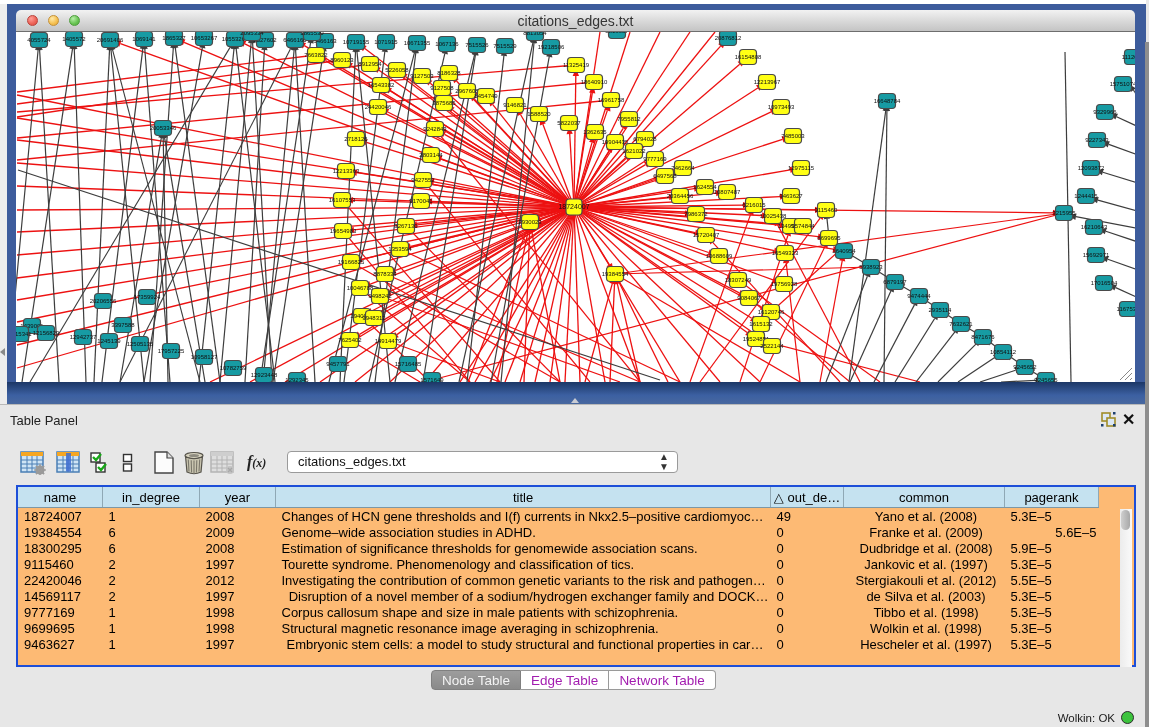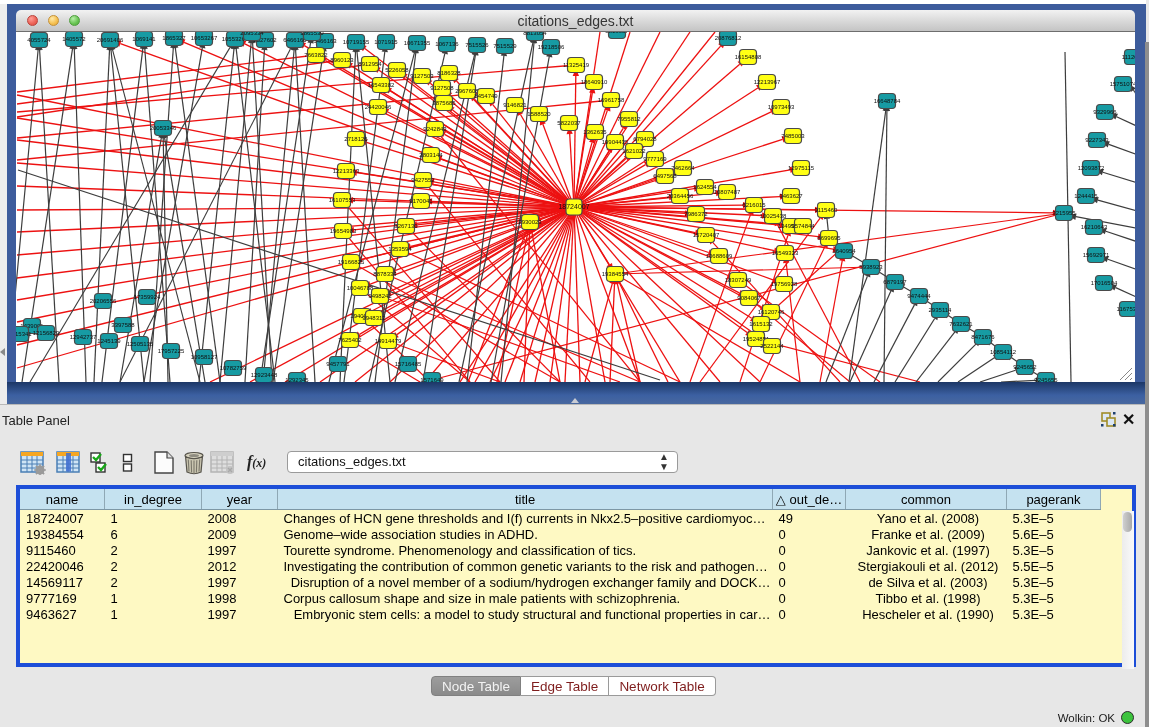--- a/index.html
+++ b/index.html
@@ -17,34 +17,34 @@
   .title{position:absolute;width:100%;text-align:center;top:3px;font-size:14px;color:#353535;}
   .tl{position:absolute;top:5px;width:11px;height:11px;border-radius:50%;box-sizing:border-box;}
   .tl.r{left:11px;background:radial-gradient(circle at 35% 30%,#ff9d96,#ec6256 60%,#d84f43);border:1px solid #ba423a;}
   .tl.y{left:32px;background:radial-gradient(circle at 35% 30%,#ffe9a8,#f5bf4f 60%,#e0a63a);border:1px solid #c49037;}
   .tl.g{left:53px;background:radial-gradient(circle at 35% 30%,#b7eea9,#67c351 60%,#52ab41);border:1px solid #4f9e3e;}
   .canvas{position:absolute;left:0;top:22px;width:1119px;height:350px;background:#fff;}
   .botband{position:absolute;left:7px;top:382px;width:1139px;height:22px;
     background:linear-gradient(#1c3766,#3c60a2 60%,#48689f);}
   .grip{position:absolute;left:1118px;top:366px;width:14px;height:14px;}
   .panel{position:absolute;left:0;top:404px;width:1149px;height:323px;background:#e7e7e7;border-top:1px solid #b9b9b9;box-sizing:border-box;}
-  .paneltitle{position:absolute;left:2px;top:8px;font-size:13px;color:#222;}
+  .paneltitle{position:absolute;left:10px;top:8px;font-size:13px;color:#222;}
   .pclose{position:absolute;left:1122px;top:5px;font-size:16px;font-weight:bold;color:#111;}
   .combo{position:absolute;left:287px;top:46px;width:391px;height:22px;background:#fff;
     border:1px solid #9a9a9a;border-radius:4px;box-sizing:border-box;
     font-size:13px;color:#111;line-height:20px;padding-left:10px;}
   .combo .ud{position:absolute;right:8px;top:0px;font-size:10px;color:#333;line-height:10px;}
-  .tablewrap{position:absolute;left:16px;top:80px;width:1120px;height:182px;background:#fef9c3;
-    border:4px solid #1d4ed8;box-sizing:border-box;}
+  .tablewrap{position:absolute;left:16px;top:80px;width:1120px;height:182px;background:#fdba74;
+    border:2px solid #1d4ed8;box-sizing:border-box;}
   table.t{border-collapse:collapse;table-layout:fixed;font-size:13px;color:#000;width:1074px;}
   table.t th{background:#c5e2f0;font-weight:normal;font-size:13px;height:20px;
     border-right:1px solid #8fa8b5;border-bottom:1px solid #7d97a5;padding:0;}
   table.t td{height:16px;padding:0 2px 0 6px;white-space:nowrap;overflow:hidden;}
-  .tabs{position:absolute;left:431px;top:271px;height:20px;display:flex;font-size:13.5px;}
-  .tabseg{border:1px solid #9a9a9a;padding:1px 10px 0;line-height:18px;background:#fff;color:#7f1d1d;}
+  .tabs{position:absolute;left:431px;top:265px;height:20px;display:flex;font-size:13.5px;}
+  .tabseg{border:1px solid #9a9a9a;padding:1px 10px 0;line-height:18px;background:#fff;color:#a21caf;}
   .tabseg.sel{background:linear-gradient(#9d9d9d,#8a8a8a);color:#f3f3f3;border-color:#808080;}
   .mem{position:absolute;right:34px;top:307px;font-size:11.5px;color:#1a1a1a;}
   .memdot{position:absolute;left:1121px;top:306px;width:13px;height:13px;border-radius:50%;
     background:#3cc33d;border:1.5px solid #2c2c2c;box-sizing:border-box;}
   .lmark{position:absolute;left:0px;top:348px;width:0;height:0;
     border-top:4px solid transparent;border-bottom:4px solid transparent;border-right:5px solid #8a8a8a;}
   .divarrow{position:absolute;left:571px;top:398px;width:0;height:0;z-index:30;
     border-left:4px solid transparent;border-right:4px solid transparent;border-bottom:5px solid #c9ccd4;}
 </style>
 </head>
@@ -819,21 +819,30 @@
             <td style="text-align:center">Yano et al. (2008)</td>
             <td style="text-align:left">5.3E–5</td>
           </tr>
           <tr>
             <td style="text-align:left">19384554</td>
             <td style="text-align:left">6</td>
             <td style="text-align:left">2009</td>
             <td style="text-align:left">Genome–wide association studies in ADHD.</td>
             <td style="text-align:left">0</td>
             <td style="text-align:center">Franke et al. (2009)</td>
-            <td style="text-align:left">5.6E–5</td>
+            <td style="text-align:right">5.6E–5</td>
+          </tr>
+          <tr>
+            <td style="text-align:left">18300295</td>
+            <td style="text-align:left">6</td>
+            <td style="text-align:left">2008</td>
+            <td style="text-align:left">Estimation of significance thresholds for genomewide association scans.</td>
+            <td style="text-align:left">0</td>
+            <td style="text-align:center">Dudbridge et al. (2008)</td>
+            <td style="text-align:left">5.9E–5</td>
           </tr>
           <tr>
             <td style="text-align:left">9115460</td>
             <td style="text-align:left">2</td>
             <td style="text-align:left">1997</td>
             <td style="text-align:left">Tourette syndrome. Phenomenology and classification of tics.</td>
             <td style="text-align:left">0</td>
             <td style="text-align:center">Jankovic et al. (1997)</td>
             <td style="text-align:left">5.3E–5</td>
           </tr>
@@ -858,26 +867,35 @@
           <tr>
             <td style="text-align:left">9777169</td>
             <td style="text-align:left">1</td>
             <td style="text-align:left">1998</td>
             <td style="text-align:left">Corpus callosum shape and size in male patients with schizophrenia.</td>
             <td style="text-align:left">0</td>
             <td style="text-align:center">Tibbo et al. (1998)</td>
             <td style="text-align:left">5.3E–5</td>
           </tr>
           <tr>
+            <td style="text-align:left">9699695</td>
+            <td style="text-align:left">1</td>
+            <td style="text-align:left">1998</td>
+            <td style="text-align:left">Structural magnetic resonance image averaging in schizophrenia.</td>
+            <td style="text-align:left">0</td>
+            <td style="text-align:center">Wolkin et al. (1998)</td>
+            <td style="text-align:left">5.3E–5</td>
+          </tr>
+          <tr>
             <td style="text-align:left">9463627</td>
             <td style="text-align:left">1</td>
             <td style="text-align:left">1997</td>
-            <td style="text-align:right">Embryonic stem cells: a model to study structural and functional properties in car…</td>
+            <td style="text-align:center">Embryonic stem cells: a model to study structural and functional properties in car…</td>
             <td style="text-align:left">0</td>
-            <td style="text-align:center">Hescheler et al. (1990)</td>
+            <td style="text-align:center">Hescheler et al. (1997)</td>
             <td style="text-align:left">5.3E–5</td>
           </tr>
         </tbody>
       </table>
       <div style="position:absolute;left:1102px;top:22px;width:12px;height:158px;background:linear-gradient(90deg,#ececec,#fafafa);">
         <div style="position:absolute;left:1px;top:1px;width:9px;height:20px;border-radius:5px;background:linear-gradient(90deg,#cfcfcf,#a8a8a8);"></div>
       </div>
     </div>
     <div class="tabs">
       <div class="tabseg sel" style="border-radius:4px 0 0 4px;">Node Table</div>

